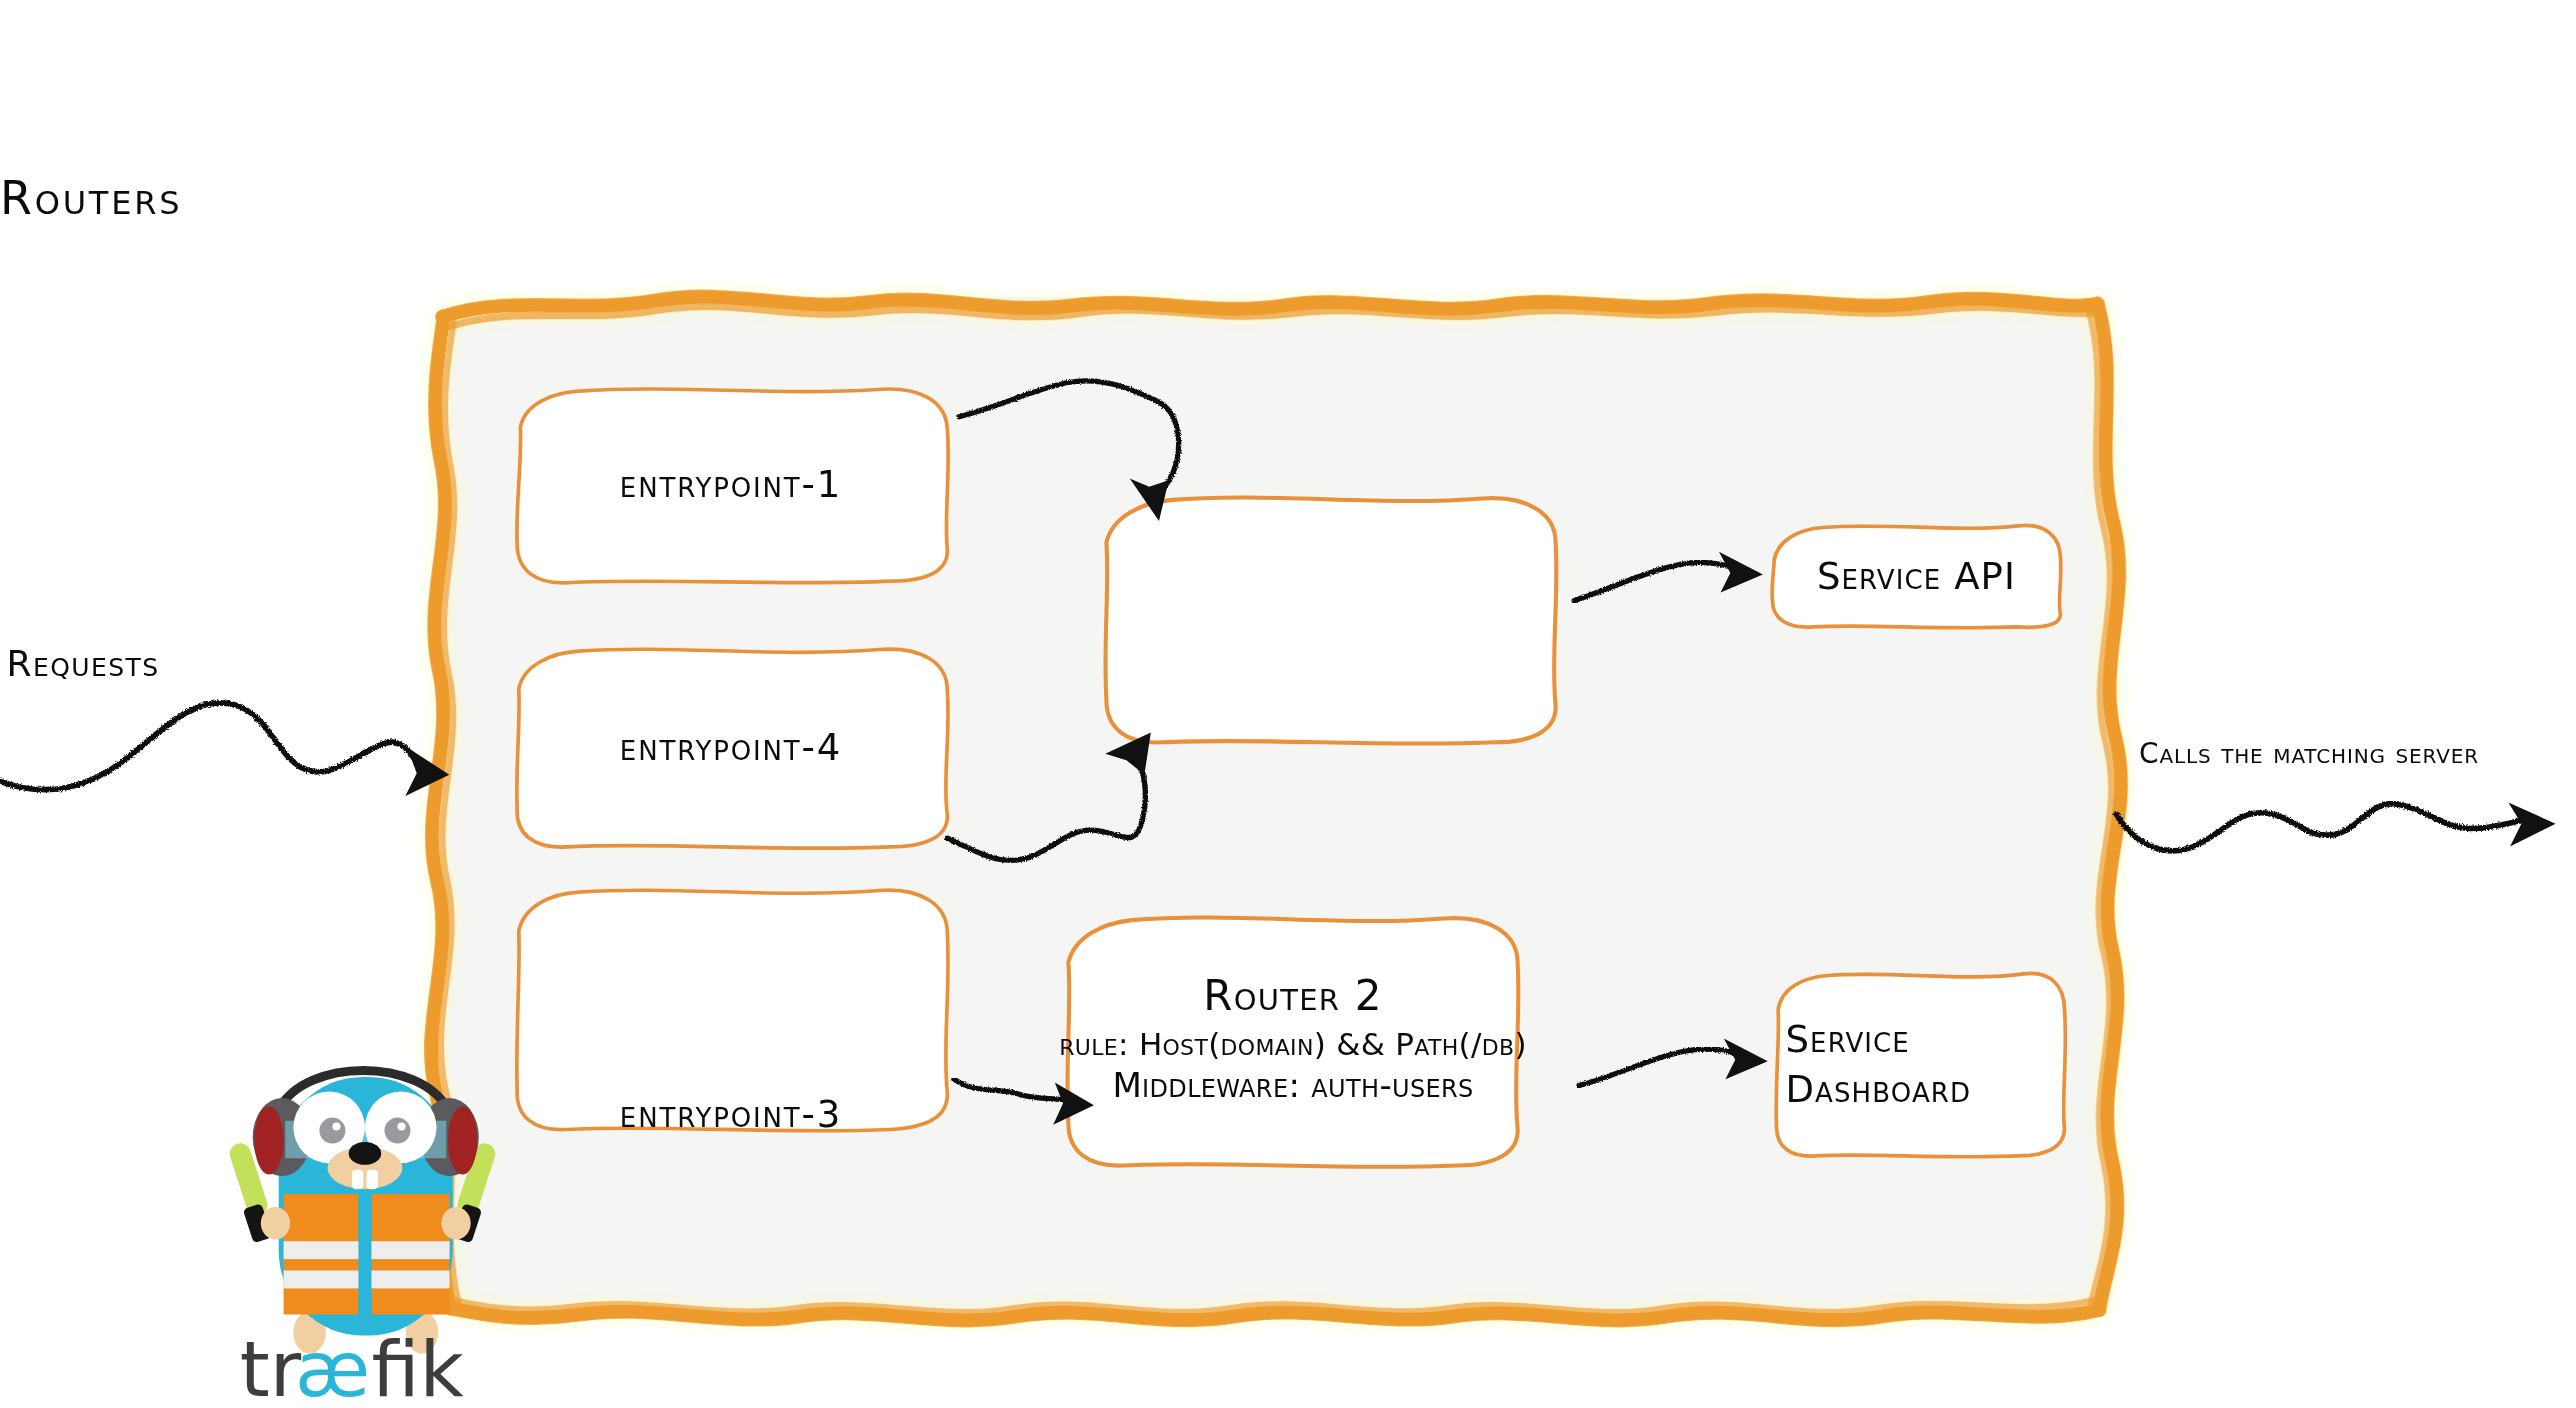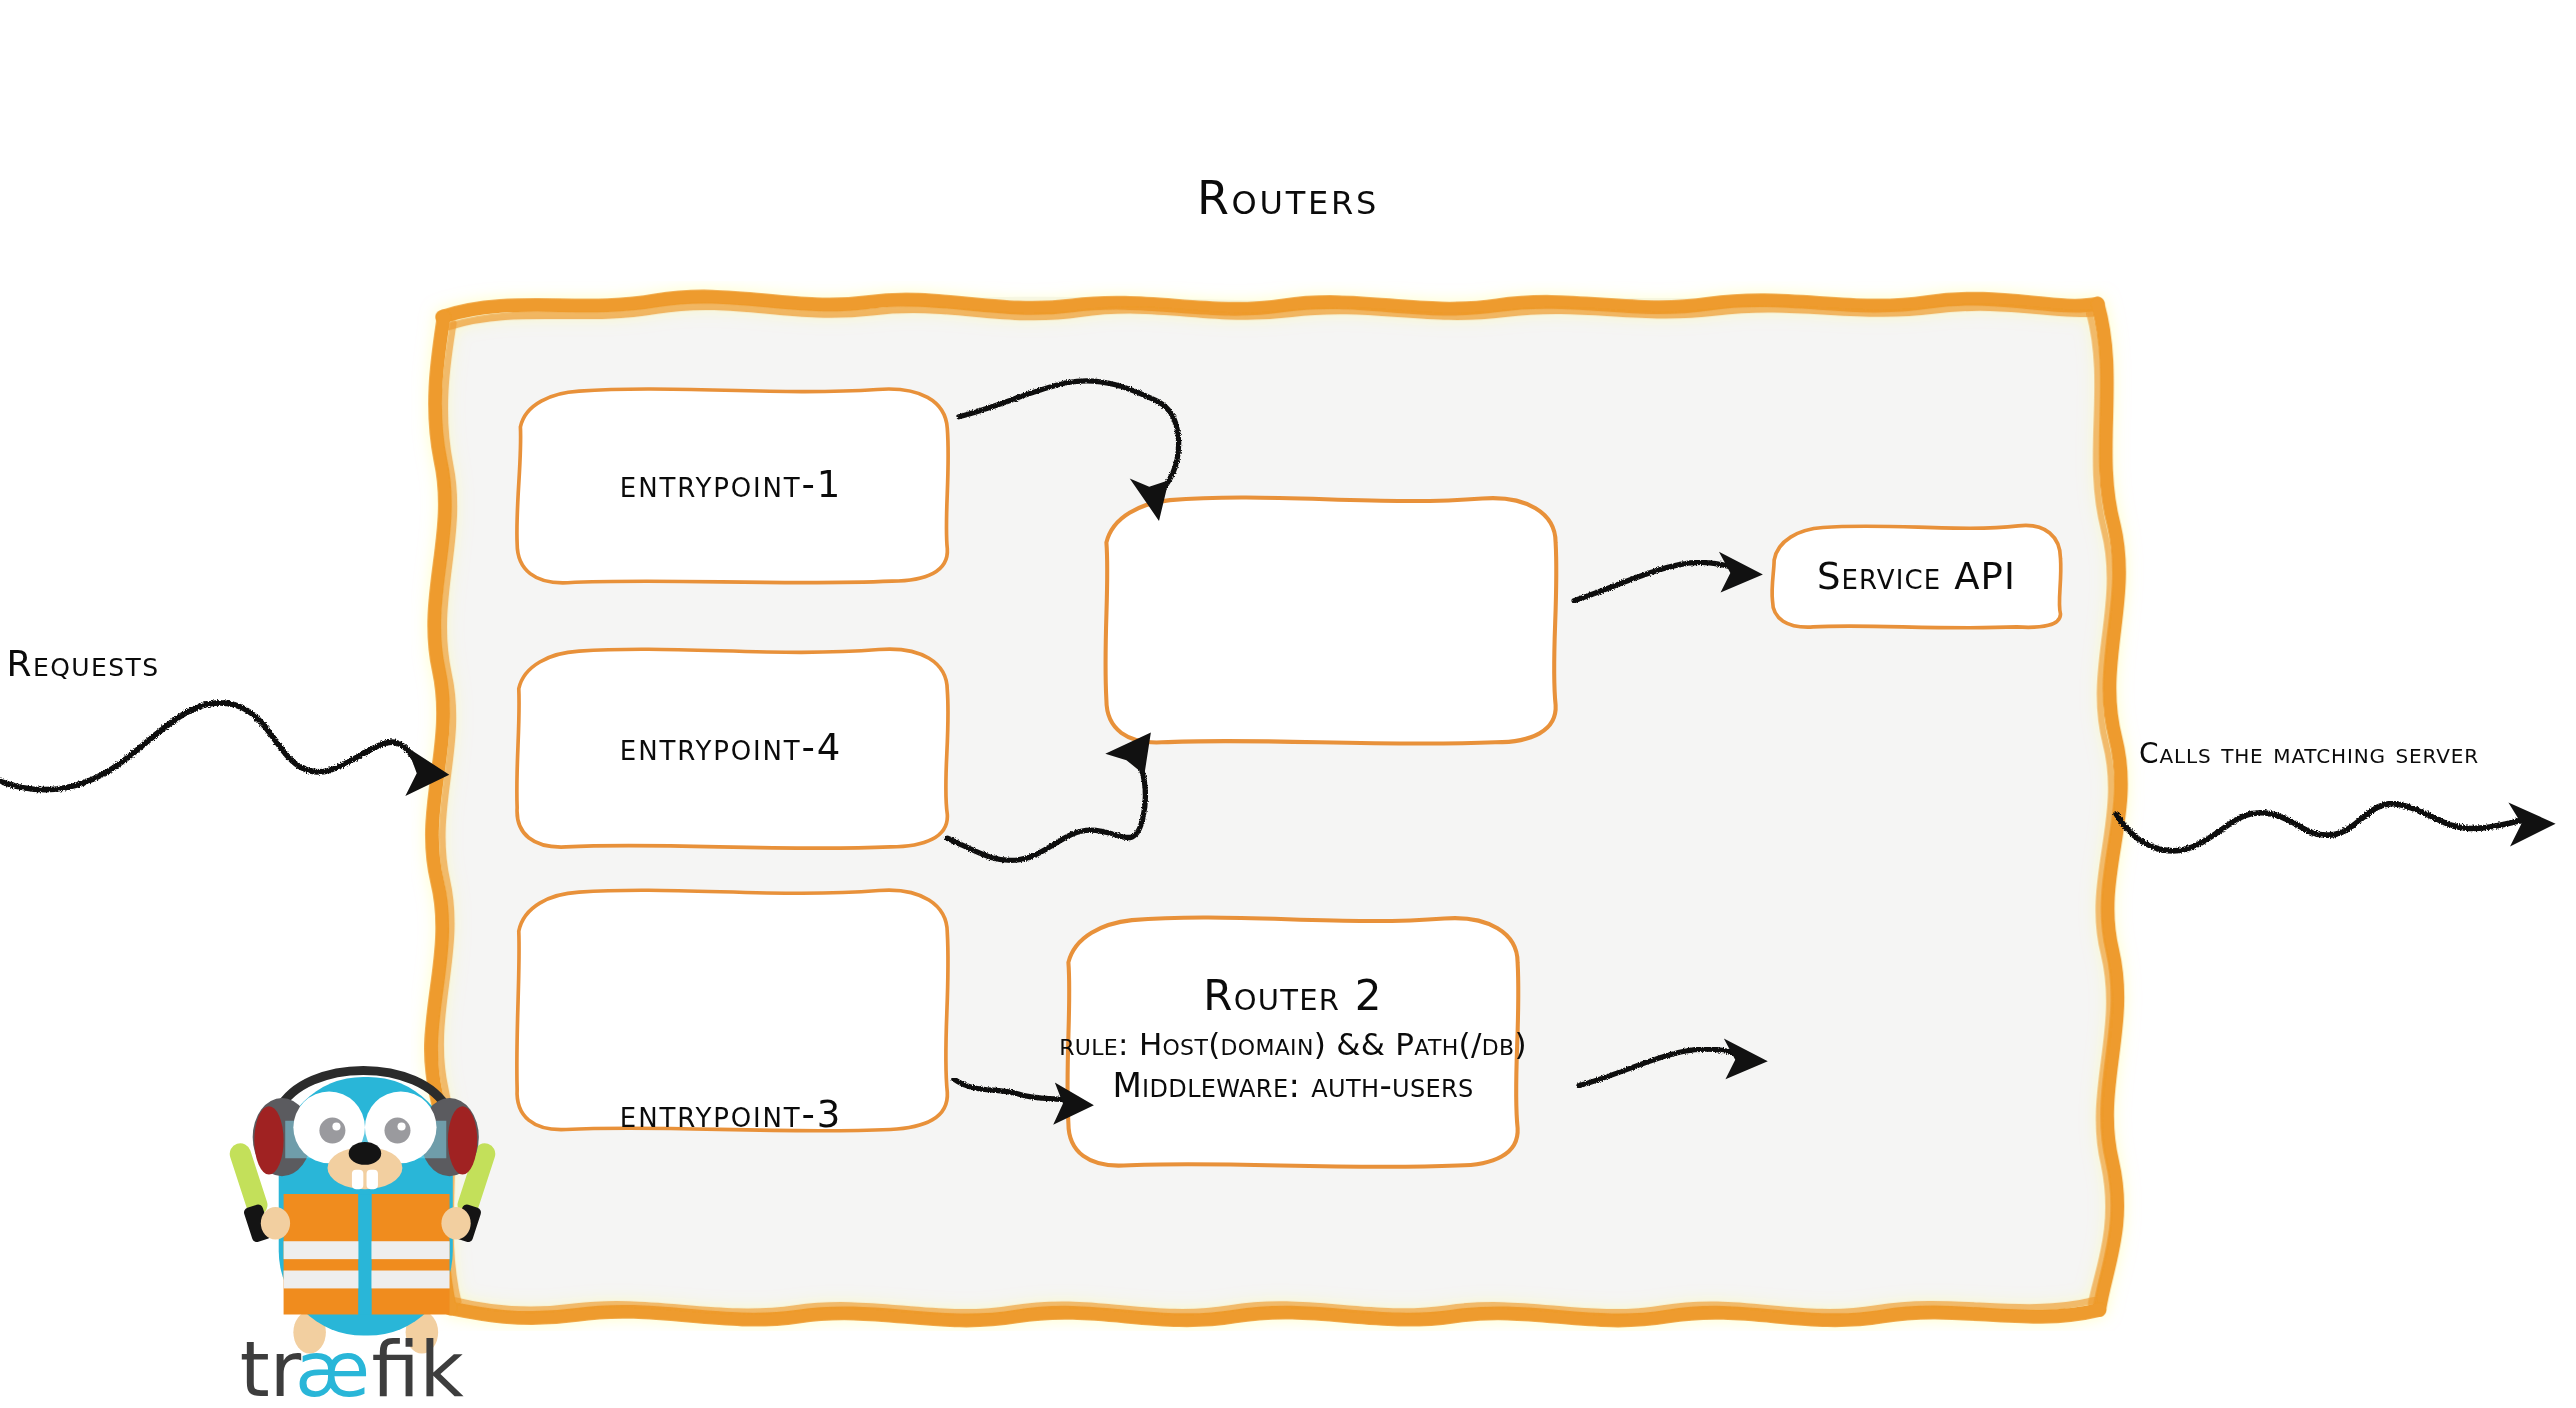--- a/index.html
+++ b/index.html
@@ -30,21 +30,21 @@
     color: #0b0b0b;
     letter-spacing: 0.02em;
     white-space: pre;
   }
 
   
   #diagram-title {
     position: absolute;
     left: 0; top: 171px;
     width: 2576px;
-    text-align: center;
+    text-align: left;
     font-size: 46px;
     letter-spacing: 0.06em;
   }
 
   
   #routers-container {
     position: absolute;
     left: 411px;
     top: 281px;
     width: 1734px;
@@ -283,20 +283,32 @@
       <path d="M 10,48 C 14,24 40,10 70,8 C 148,2 240,14 310,6
                C 344,2 362,20 362,46 C 364,74 358,100 362,114
                C 362,128 340,132 308,130 C 214,134 122,126 58,130
                C 26,132 8,120 8,98 C 6,80 10,62 10,48 Z" fill="#ffffff" stroke="#e8913a" stroke-width="4.5" stroke-linecap="round" stroke-linejoin="round"></path>
     </svg>
     <div class="node-body">
       <span class="hw service-label">Service API</span>
     </div>
   </div>
 
+  <div class="node" id="service-dashboard">
+    <svg class="node-svg" viewBox="0 0 370 235" preserveAspectRatio="none" aria-hidden="true">
+      <path d="M 10,50 C 14,24 40,10 72,8 C 150,2 242,16 312,6
+               C 346,2 362,22 362,50 C 366,104 358,164 362,196
+               C 362,220 338,230 306,230 C 212,234 120,226 56,230
+               C 24,232 8,218 8,194 C 6,146 12,84 10,50 Z" fill="#ffffff" stroke="#e8913a" stroke-width="4.5" stroke-linecap="round" stroke-linejoin="round"></path>
+    </svg>
+    <div class="node-body">
+      <span class="hw service-label">Service</span>
+      <span class="hw service-label">Dashboard</span>
+    </div>
+  </div>
 
   <div id="requests-label" class="hw">Requests</div>
   <div id="calls-label" class="hw">Calls the matching server</div>
 
   <svg id="arrows-layer" viewBox="0 0 3165 1730" aria-hidden="true">
     <defs>
 
       <filter id="rough" x="-5%" y="-5%" width="110%" height="110%">
         <feTurbulence type="fractalNoise" baseFrequency="0.55" numOctaves="3" seed="7" result="n"></feTurbulence>
         <feDisplacementMap in="SourceGraphic" in2="n" scale="5" xChannelSelector="R" yChannelSelector="G"></feDisplacementMap>

